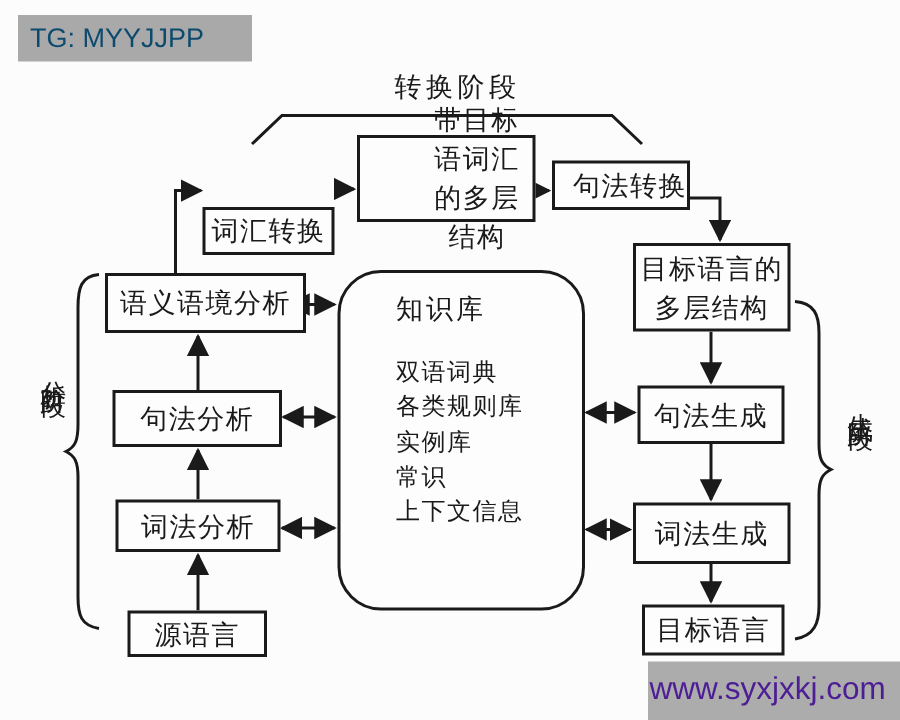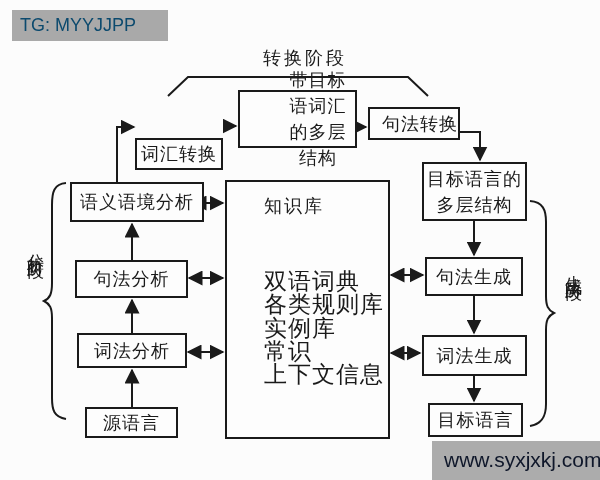--- a/index.html
+++ b/index.html
@@ -14,36 +14,36 @@
     position:absolute;box-sizing:border-box;border:2px solid #1a1a1a;
     background:#fdfdfd;display:flex;align-items:center;justify-content:center;
     text-align:center;font-size:18px;line-height:26px;white-space:pre-line;
     letter-spacing:1px;
   }
   .kb{
     position:absolute;box-sizing:border-box;border:2px solid #1a1a1a;
     background:#fdfdfd;
   }
   .kb-title{position:absolute;left:37px;top:12px;font-size:18px;letter-spacing:2px;}
-  .kb-items{position:absolute;left:37px;top:55px;font-size:23px;line-height:23.3px;letter-spacing:1px;margin-top:33px;}
+  .kb-items{position:absolute;left:37px;top:55px;font-size:16px;line-height:23.3px;letter-spacing:1px;}
   .phase-label{position:absolute;font-size:18px;letter-spacing:3px;text-align:center;}
   .vlabel{
     position:absolute;writing-mode:vertical-rl;text-orientation:upright;
     font-size:17px;letter-spacing:3px;line-height:18px;
   }
   .badge{
     position:absolute;left:12px;top:10px;width:156px;height:31px;
     background:#a9a9a9;color:#0c4a6e;font-family:"Liberation Sans","DejaVu Sans",sans-serif;
     font-size:18px;line-height:31px;padding-left:8px;box-sizing:border-box;
   }
   .watermark{
     position:absolute;left:432px;top:441px;width:168px;height:39px;
-    background:rgba(169,169,169,0.96);color:#0f172a;
+    background:rgba(169,169,169,0.96);color:#4c1d95;
     font-family:"Liberation Sans","DejaVu Sans",sans-serif;
-    font-size:21px;line-height:38px;padding-left:12px;box-sizing:border-box;
+    font-size:21px;line-height:38px;padding-left:1px;box-sizing:border-box;
   }
   svg .ln{stroke:#1a1a1a;stroke-width:2;fill:none;}
 </style>
 </head>
 <body>
 
 <div class="stage">
 
   <svg class="layer" viewBox="0 0 600 480">
     <defs>
@@ -96,21 +96,21 @@
   <div class="node" style="left:422px;top:162px;width:105px;height:59px;">目标语言的
 多层结构</div>
   <div class="node" style="left:422px;top:335px;width:105px;height:41px;">词法生成</div>
   <div class="node" style="left:428px;top:403px;width:95px;height:34px;">目标语言</div>
 
   <div class="node" style="left:70px;top:182px;width:134px;height:40px;">语义语境分析</div>
   <div class="node" style="left:75px;top:260px;width:113px;height:38px;">句法分析</div>
   <div class="node" style="left:77px;top:333px;width:110px;height:35px;">词法分析</div>
   <div class="node" style="left:85px;top:407px;width:93px;height:31px;">源语言</div>
 
-  <div class="kb" style="left:225px;top:180px;width:165px;height:259px;">
+  <div class="kb" style="left:225px;top:180px;width:165px;height:227px;border-radius:29px;">
     <div class="kb-title">知识库</div>
     <div class="kb-items">
       <div>双语词典</div>
       <div>各类规则库</div>
       <div>实例库</div>
       <div>常识</div>
       <div>上下文信息</div>
     </div>
   </div>
 

